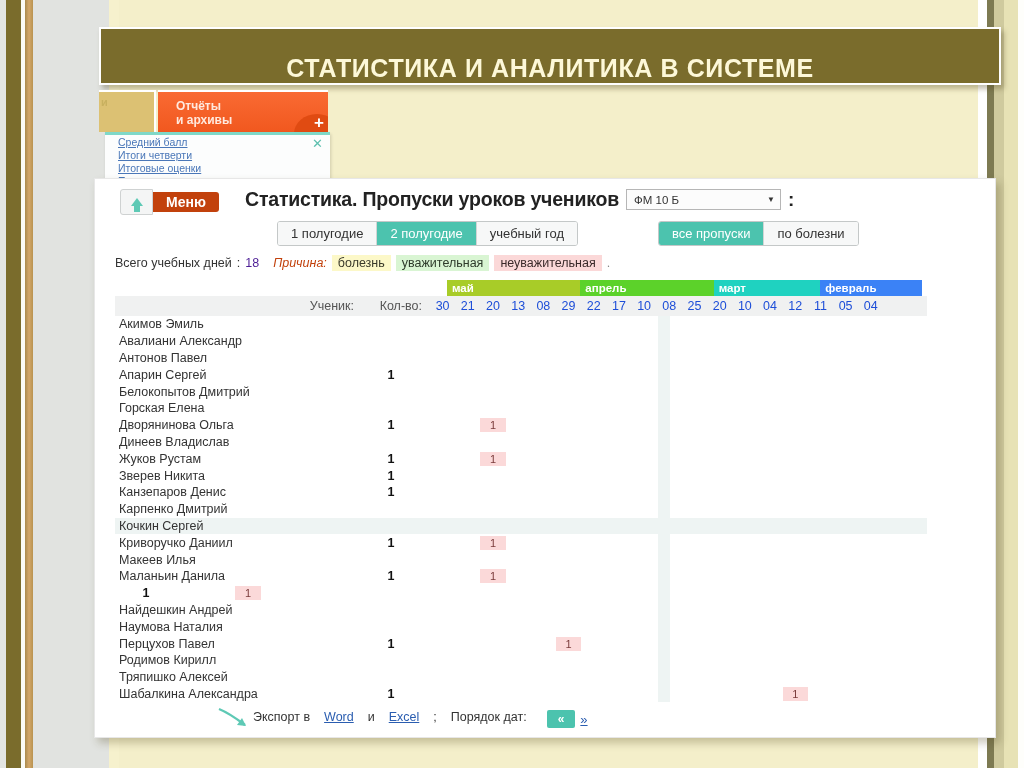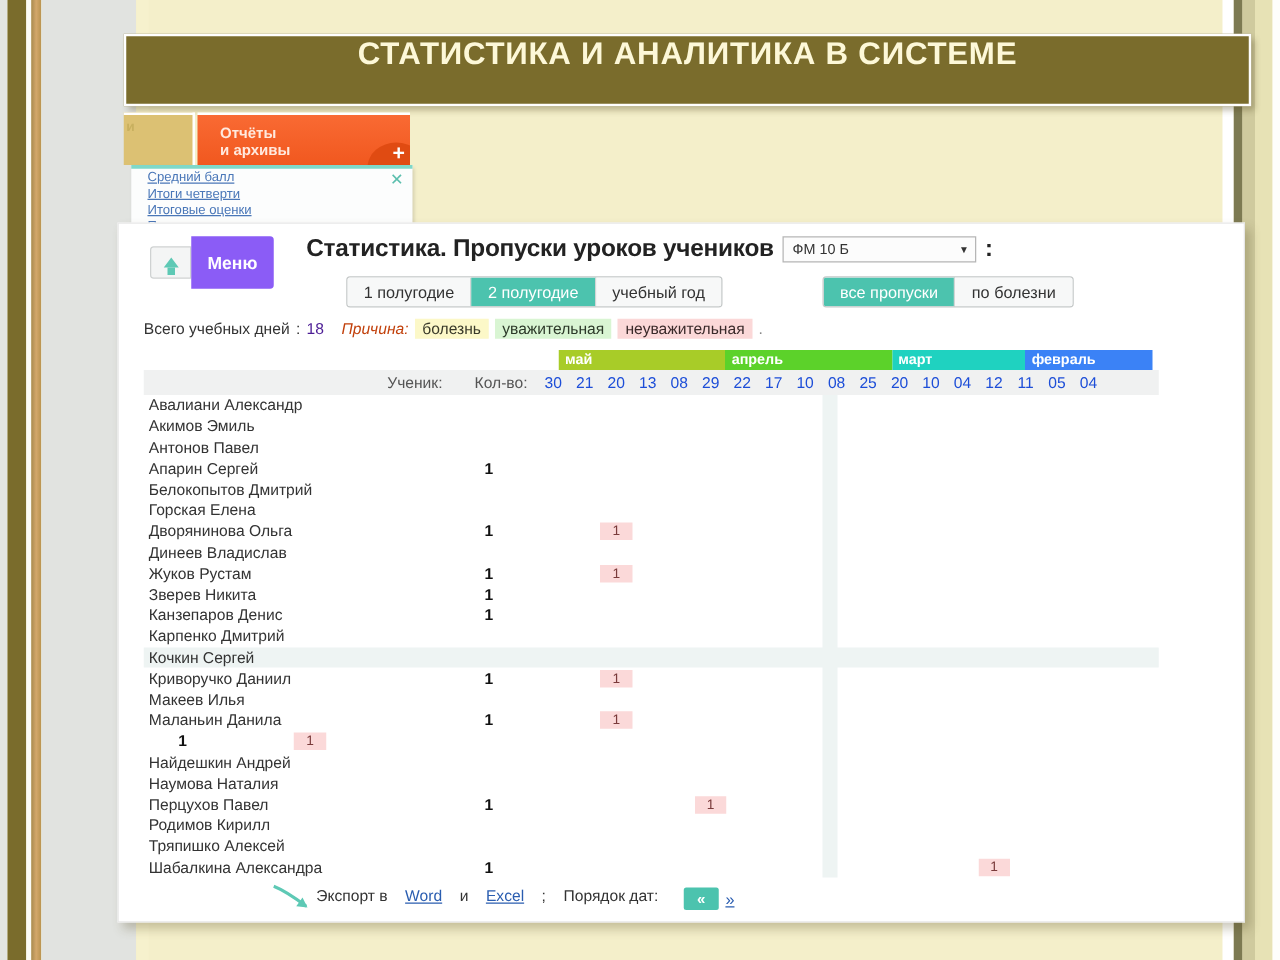--- a/index.html
+++ b/index.html
@@ -30,21 +30,21 @@
   .r-cream2  { left: 1004px;width: 14px; background: #e7e2b5; }
   .r-white2  { left: 1018px;width: 6px;  background: #fefefb; }
 
   
   #banner {
     position: absolute; left: 99px; top: 27px;
     width: 902px; height: 58px;
     background: #7a6c2c;
     border: 2px solid #ffffff;
     box-shadow: 3px 4px 5px rgba(80,70,30,.35);
-    display: flex; align-items: flex-start; justify-content: center;
+    display: flex; align-items: flex-end; justify-content: center;
   }
   #banner-title {
     color: #fdf8d8;
     font-size: 25px;
     font-weight: bold;
     letter-spacing: .6px;
     font-family: "Liberation Sans", sans-serif;
   }
 
   
@@ -120,22 +120,22 @@
   #home-arrow {
     width: 0; height: 0; position: relative;
     border-left: 6px solid transparent; border-right: 6px solid transparent;
     border-bottom: 8px solid #5ec9b5;
   }
   #home-arrow::after {
     content: ""; position: absolute; left: -3px; top: 8px;
     width: 6px; height: 6px; background: #5ec9b5;
   }
   #menu-btn {
-    height: 42px; padding: 0 13px;
-    background: #8b5cf6; color: #ffffff;
+    height: 20px; padding: 0 13px;
+    background: #c2410c; color: #ffffff;
     font-size: 14px; font-weight: bold;
     display: flex; align-items: center;
     border-radius: 0 3px 3px 0;
   }
 
   
   #title-row {
     position: absolute; left: 150px; top: 9px;
     display: flex; align-items: center; gap: 7px;
   }
@@ -339,44 +339,44 @@
         <div class="th-date">04</div>
         <div class="th-date">12</div>
         <div class="th-date">11</div>
         <div class="th-date">05</div>
         <div class="th-date">04</div>
       </div>
 
     <div id="vdiv"></div>
     <div id="tbody">
         <div class="row">
+          <div class="cell-name">Акимов Эмиль</div>
+          <div class="cell-count"></div>
+          <div class="cell-colon"></div>
+          <div class="cell-day"></div>
+          <div class="cell-day"></div>
+          <div class="cell-day"></div>
+          <div class="cell-day"></div>
+          <div class="cell-day"></div>
+          <div class="cell-day"></div>
+          <div class="cell-day"></div>
+          <div class="cell-day"></div>
+          <div class="cell-day"></div>
+          <div class="cell-day"></div>
+          <div class="cell-day"></div>
+          <div class="cell-day"></div>
+          <div class="cell-day"></div>
+          <div class="cell-day"></div>
+          <div class="cell-day"></div>
+          <div class="cell-day"></div>
+          <div class="cell-day"></div>
+          <div class="cell-day"></div>
+        </div>
+        <div class="row">
           <div class="cell-name">Авалиани Александр</div>
-          <div class="cell-count"></div>
-          <div class="cell-colon"></div>
-          <div class="cell-day"></div>
-          <div class="cell-day"></div>
-          <div class="cell-day"></div>
-          <div class="cell-day"></div>
-          <div class="cell-day"></div>
-          <div class="cell-day"></div>
-          <div class="cell-day"></div>
-          <div class="cell-day"></div>
-          <div class="cell-day"></div>
-          <div class="cell-day"></div>
-          <div class="cell-day"></div>
-          <div class="cell-day"></div>
-          <div class="cell-day"></div>
-          <div class="cell-day"></div>
-          <div class="cell-day"></div>
-          <div class="cell-day"></div>
-          <div class="cell-day"></div>
-          <div class="cell-day"></div>
-        </div>
-        <div class="row">
-          <div class="cell-name">Акимов Эмиль</div>
           <div class="cell-count"></div>
           <div class="cell-colon"></div>
           <div class="cell-day"></div>
           <div class="cell-day"></div>
           <div class="cell-day"></div>
           <div class="cell-day"></div>
           <div class="cell-day"></div>
           <div class="cell-day"></div>
           <div class="cell-day"></div>
           <div class="cell-day"></div>

